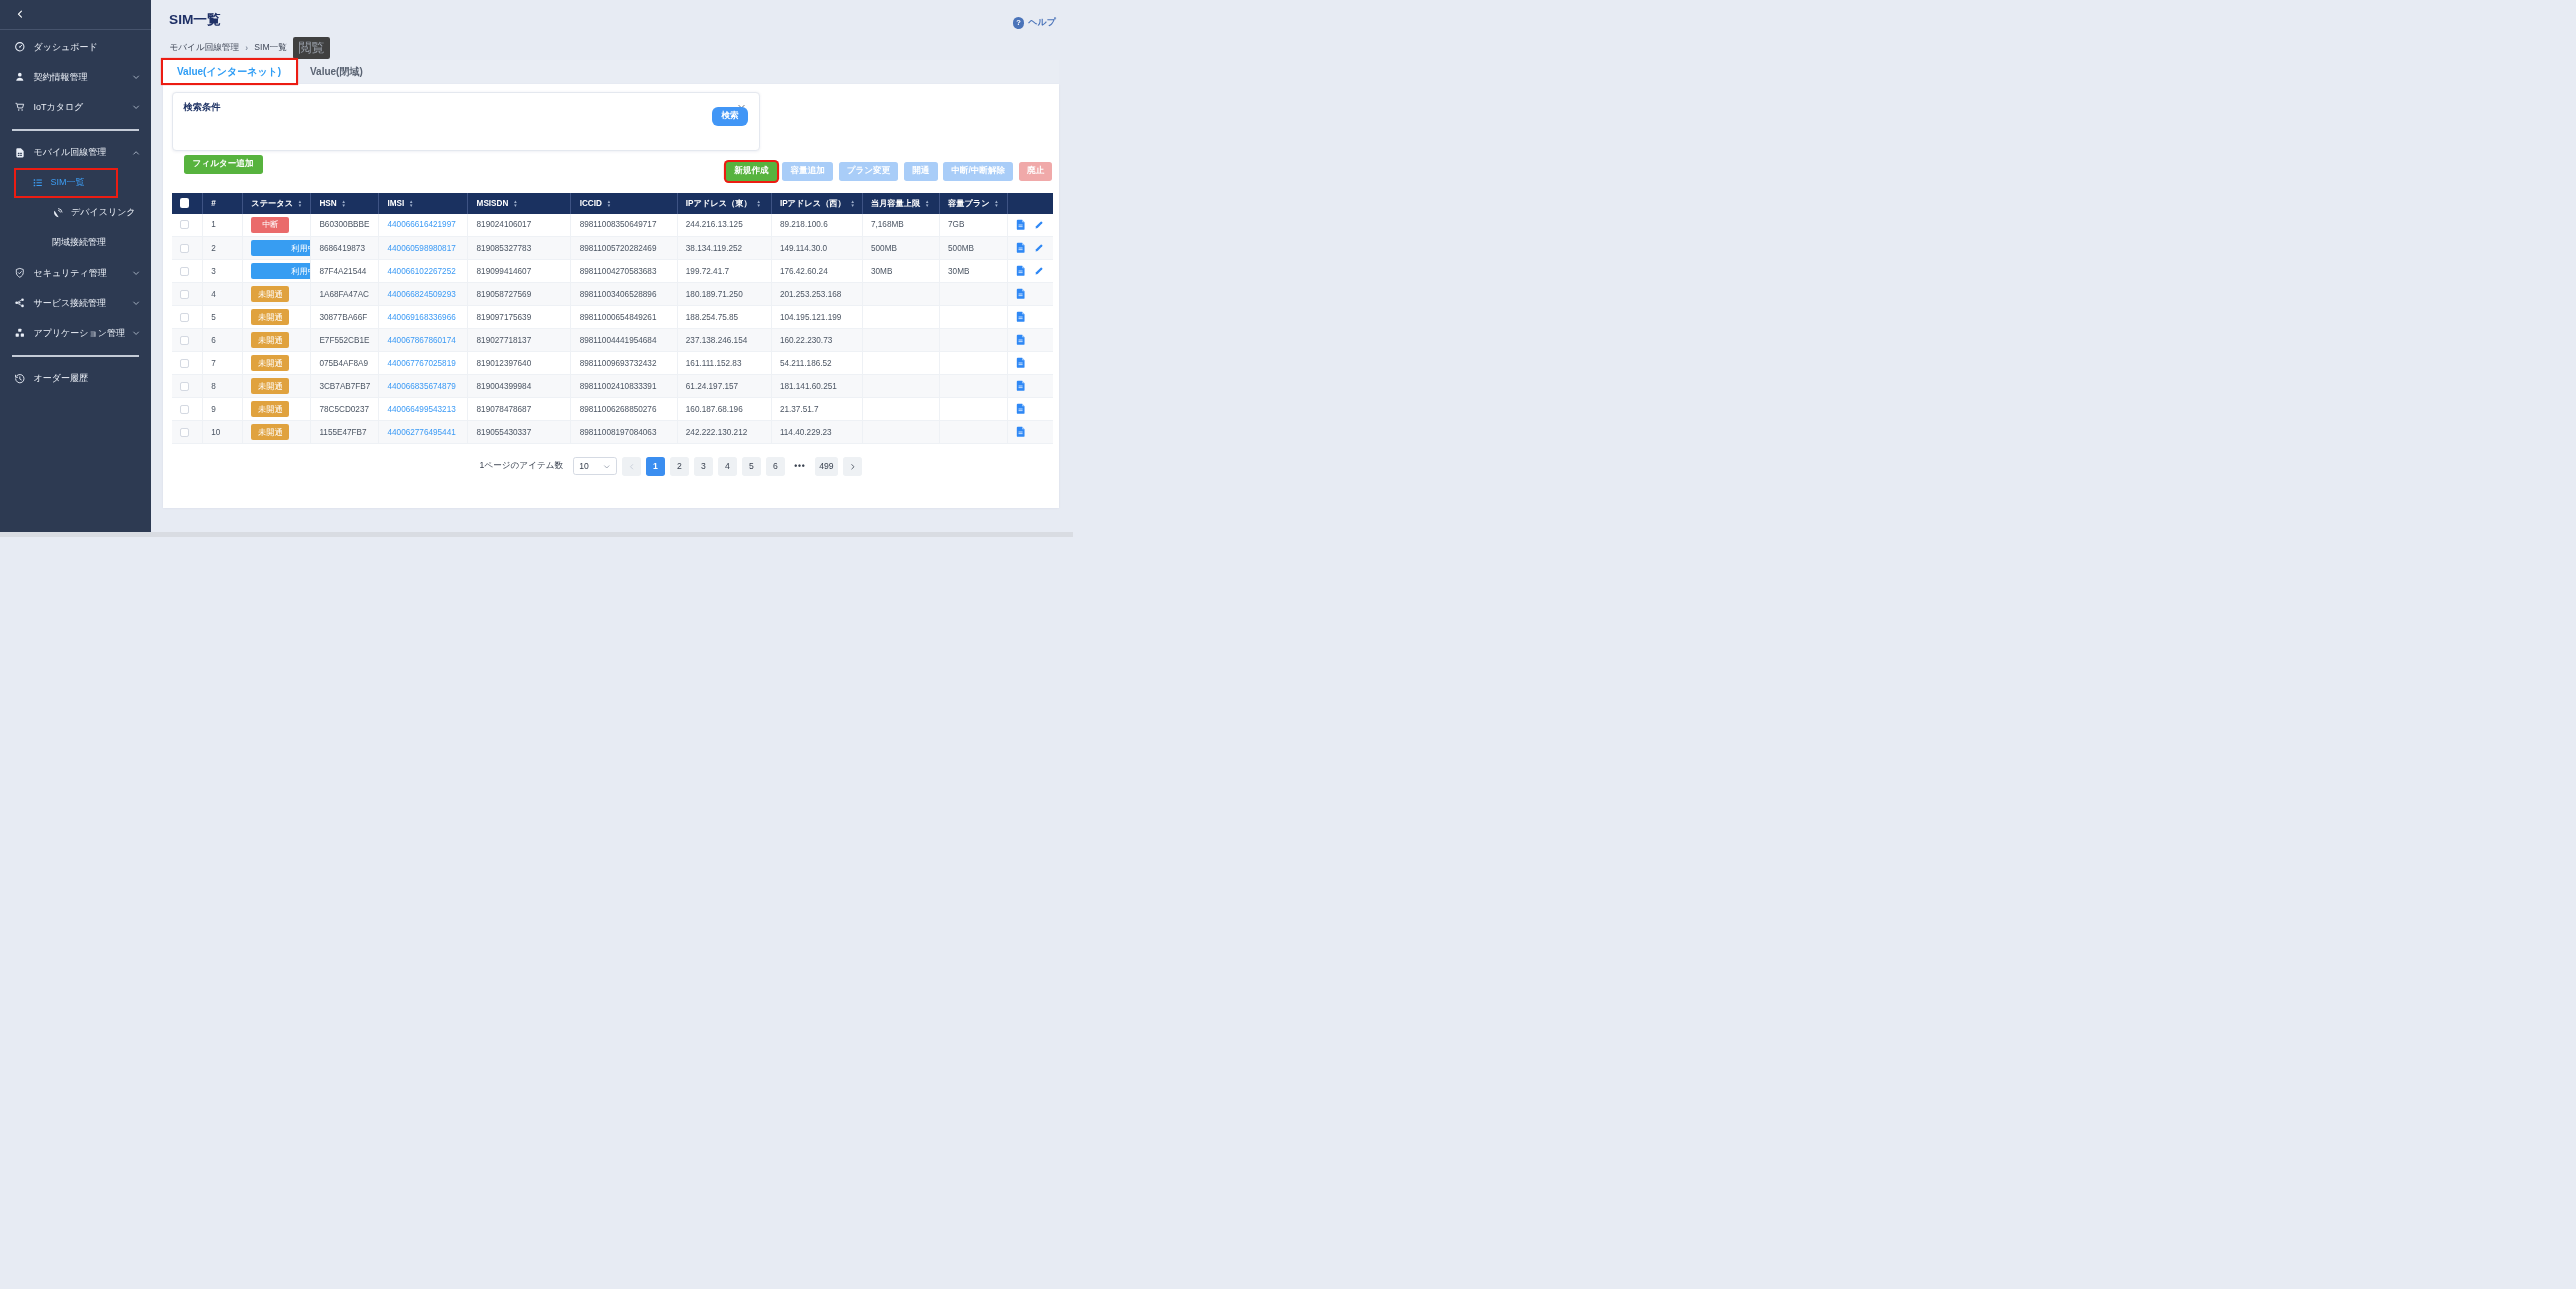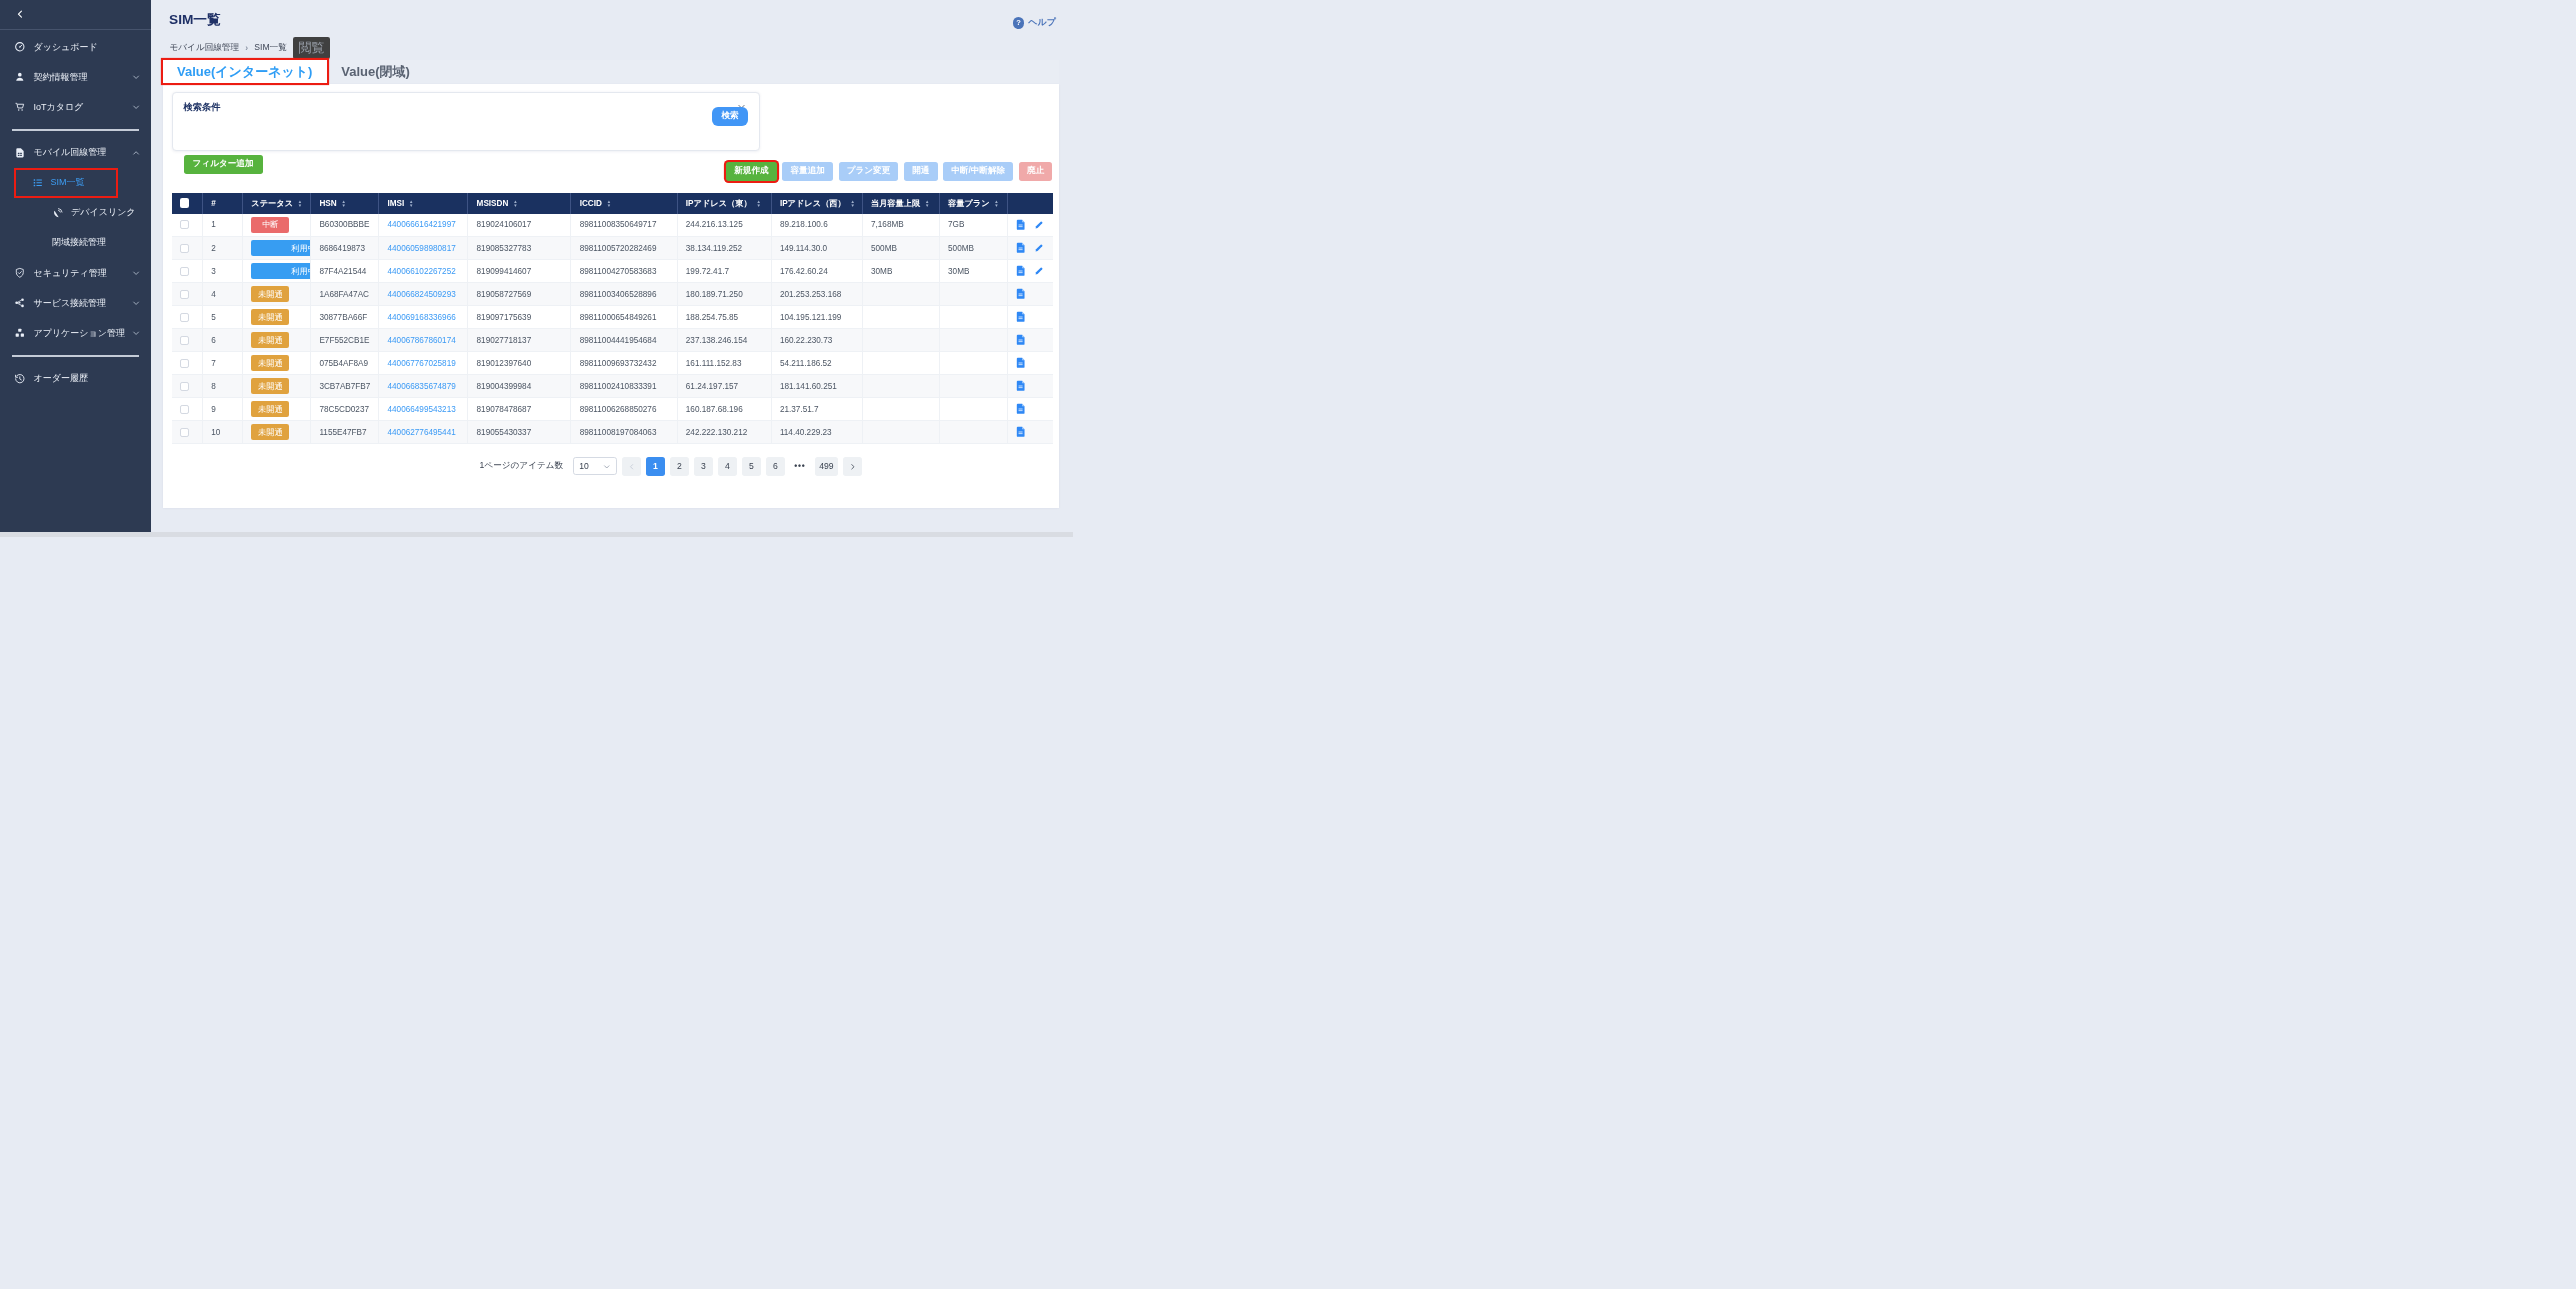--- a/index.html
+++ b/index.html
@@ -27,21 +27,21 @@
   
   .main { position:absolute; left:151px; top:0; width:923px; height:532px; background:#e7ebf3; }
   .page-title { position:absolute; left:18px; top:11px; font-size:13.7px; font-weight:700; color:#1f3066; }
   .help { position:absolute; top:16.4px; right:18px; display:flex; align-items:center; gap:4.1px; color:#4a73b9; font-size:9px; font-weight:700; cursor:pointer; }
   .help-q { width:11.6px; height:11.6px; border-radius:50%; background:#4a73b9; color:#fff; font-size:7.5px; font-weight:700; display:flex; align-items:center; justify-content:center; }
   .breadcrumb { position:absolute; left:18.5px; top:37px; display:flex; align-items:center; gap:6.2px; font-size:8.6px; color:#3f4656; }
   .crumb-sep { color:#8a93a3; font-weight:700; }
   .view-badge { background:#404040; color:#9aa0ab; font-size:13px; padding:2.1px 5.5px; border-radius:2.1px; }
 
   .tabstrip { position:absolute; left:11.6px; right:15px; top:60px; height:23px; background:#e9edf4; display:flex; }
-  .tab { display:flex; align-items:center; padding:0 14.4px; font-size:13px; font-weight:700; color:#5a6372; cursor:pointer; }
+  .tab { display:flex; align-items:center; padding:0 14.4px; font-size:10px; font-weight:700; color:#5a6372; cursor:pointer; }
   .tab.active { background:#fff; color:#2e9df5; position:relative; z-index:2; }
   .tab.annotated { box-shadow:0 0 0 2.1px #ec1c12; }
 
   .card { position:absolute; left:11.6px; top:84px; width:896px; height:424px; background:#fff; box-shadow:0 0.7px 2.1px rgba(50,70,110,.08); }
 
   .search-panel { position:absolute; left:9px; top:8.2px; width:588px; height:59px; background:#fff; border:0.7px solid #e4e8ef; border-radius:4.1px; box-shadow:0 0.7px 2.7px rgba(50,70,110,.08); }
   .sp-title { position:absolute; left:11px; top:8.2px; font-size:9.2px; font-weight:700; color:#1e3264; }
   .sp-chevron { position:absolute; right:12.3px; top:9px; width:9px; height:9px; color:#3a4250; cursor:pointer; }
   .btn { border:none; border-radius:2.7px; color:#fff; font-weight:700; font-size:8.6px; height:18.5px; padding:0 9px; font-family:inherit; cursor:pointer; }
   .btn-filter { position:absolute; left:11px; top:30px; background:#57b33e;margin-top:32px; }

